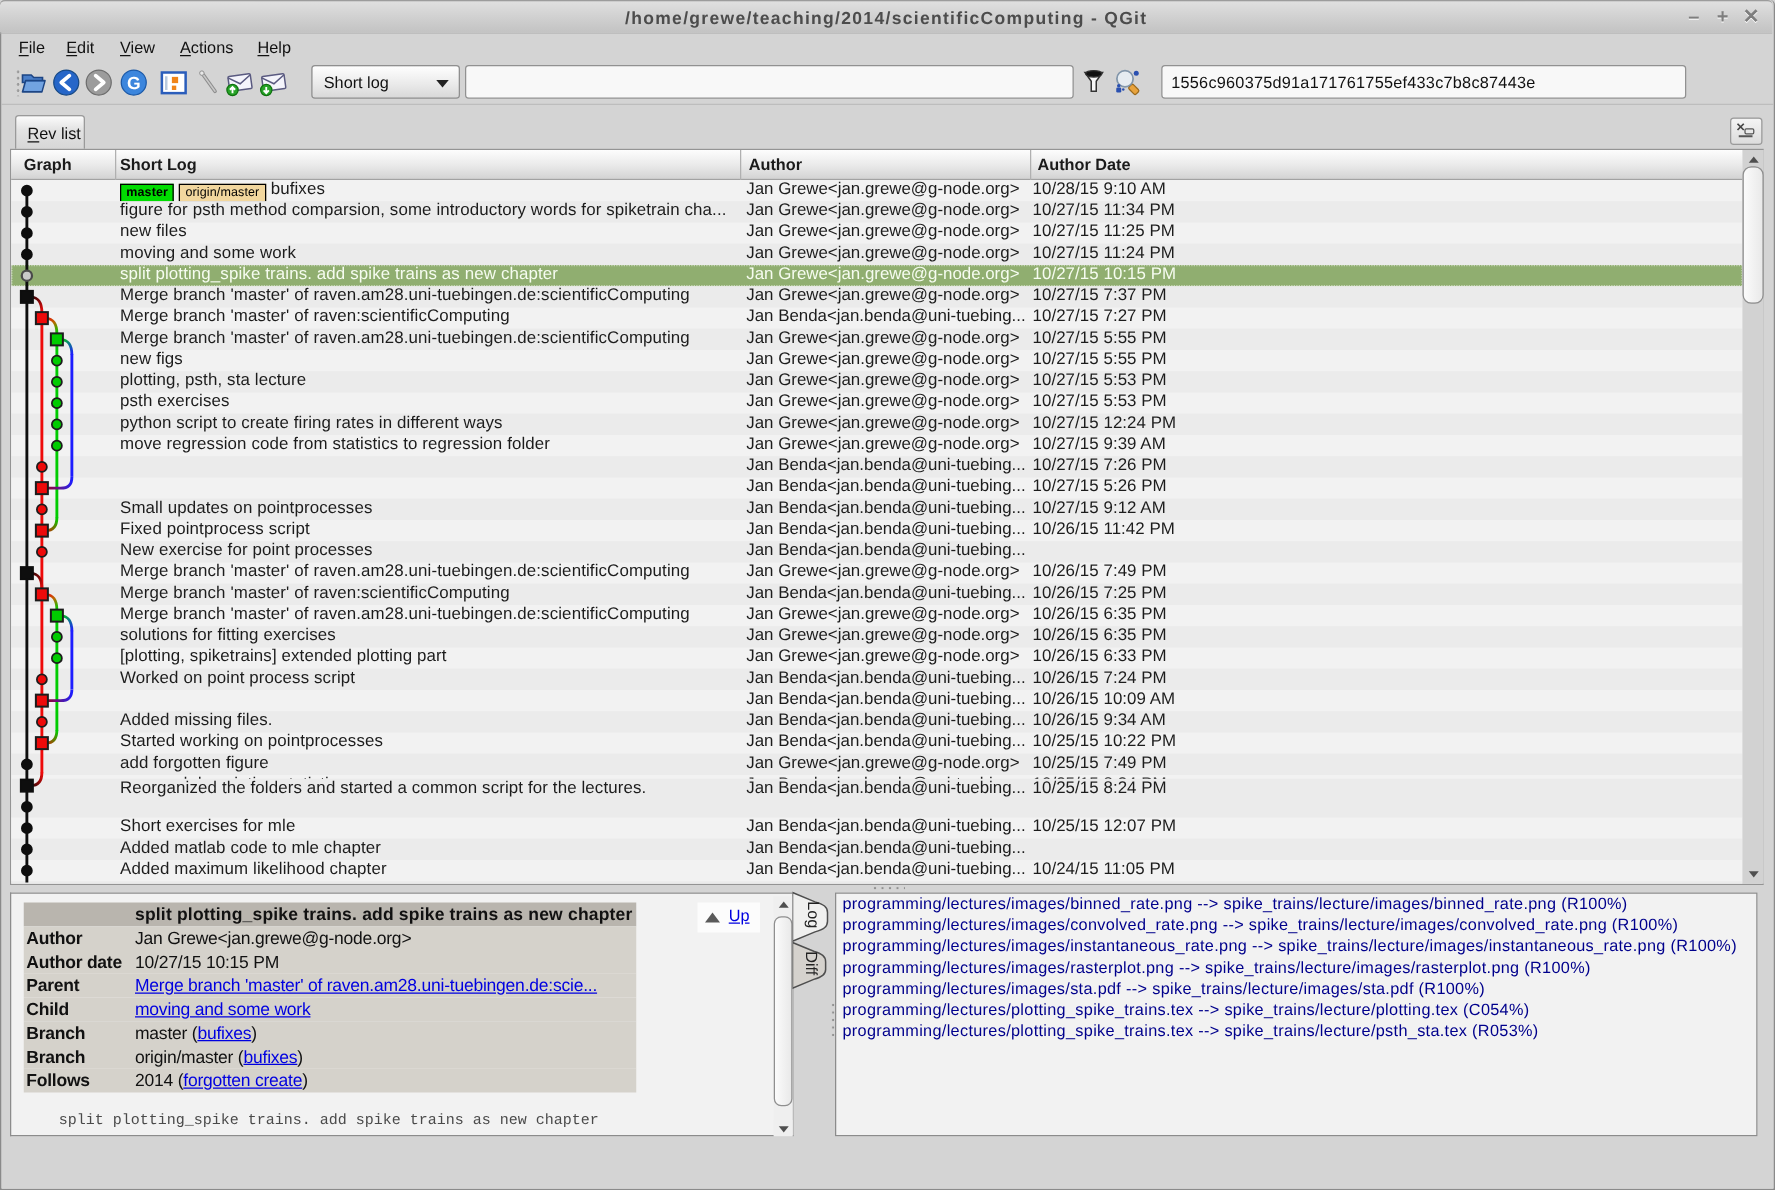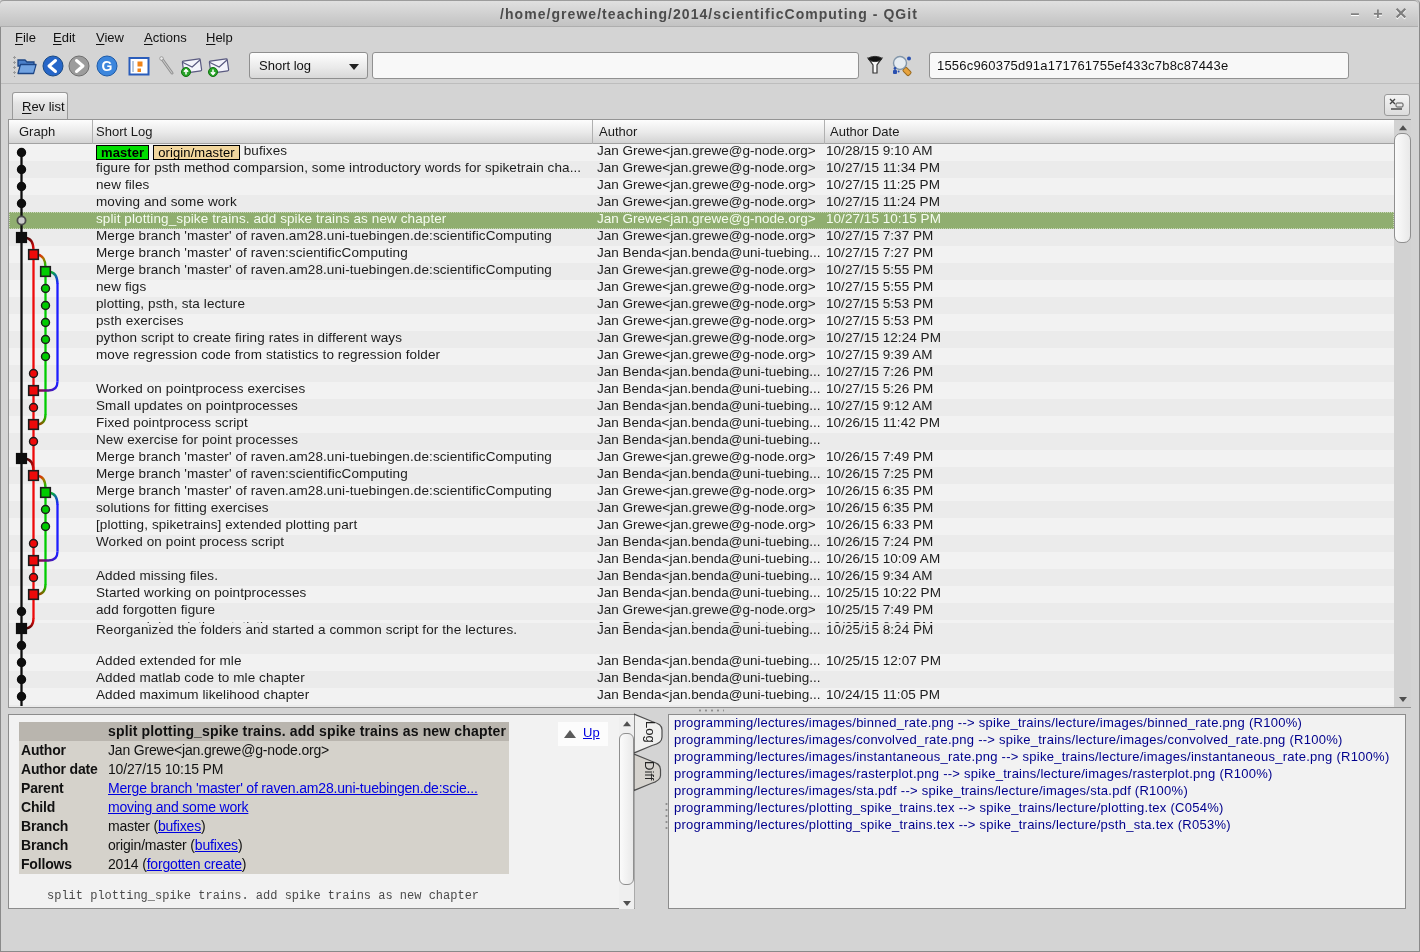--- a/index.html
+++ b/index.html
@@ -25,32 +25,32 @@
 #sha .v{position:absolute;left:7px;top:5px;letter-spacing:0.2px;}
 
 #tab{position:absolute;left:12px;top:92px;width:56px;height:28px;background:linear-gradient(#fbfbfb,#e3e3e3 40%,#d6d6d6);border:1px solid #9a9a9a;border-bottom:none;border-radius:3px 3px 0 0;font-size:13px;color:#111;}
 #tab span{position:absolute;left:9px;top:6px;}
 #tab u{text-underline-offset:2px;}
 
 #tbtn{position:absolute;left:1384px;top:94px;width:26px;height:22px;background:linear-gradient(#f4f4f4,#dcdcdc);border:1px solid #9a9a9a;border-radius:3px;}
 
 #revframe{position:absolute;left:8px;top:119px;width:1403px;height:589px;border:1px solid #949494;background:#ebebeb;}
 #hdr{position:absolute;left:0;top:0;width:1385px;height:24px;background:linear-gradient(#fdfdfd,#e9e9e9 55%,#d3d3d3);border-bottom:1px solid #a2a2a2;font-size:13px;color:#1a1a1a;}
-.hcell{position:absolute;top:4px;}
+.hcell{position:absolute;top:4px;font-weight:bold;}
 .hsep{position:absolute;top:0;width:1px;height:24px;background:#b0b0b0;}
 #rowswrap{position:absolute;left:0;top:24px;width:1385px;height:563px;overflow:hidden;background:#ebebeb;}
 .row{position:absolute;left:0;width:1385px;height:17px;font-size:13.5px;color:#1c1c1c;white-space:nowrap;background:#ebebeb;}
 .row.odd{background:#f2f2f2;}
 .row.sel{background:#90ae70;color:#f6fcf0;outline:1px dotted rgba(255,255,255,0.5);outline-offset:-1px;}
 .c2{position:absolute;left:87px;top:-2px;width:497px;height:19px;overflow:hidden;padding-top:1px;letter-spacing:0.1px;}
 .c3{position:absolute;left:588px;top:-2px;width:229px;height:19px;overflow:hidden;padding-top:1px;}
 .row .c3 ~ div{}
 .c4{position:absolute;left:817px;top:-2px;width:560px;height:19px;padding-top:1px;letter-spacing:0.05px;}
 .lg{}
-.tag{display:inline-block;border:1px solid #000;font-size:13px;line-height:13px;padding:0 4px;margin-right:4px;vertical-align:-2px;color:#000;}
+.tag{display:inline-block;border:1px solid #000;font-size:10px;line-height:13px;padding:0 4px;margin-right:4px;vertical-align:-2px;color:#000;}
 .tagm{background:#00dd00;font-weight:bold;}
 .tago{background:#f2d79e;}
 #graphsvg{position:absolute;left:-1px;top:24px;}
 
 .vsb{position:absolute;background:#d2d2d2;}
 .sbbtn{position:absolute;left:0;width:100%;}
 .sbthumb{position:absolute;left:0;width:100%;background:linear-gradient(90deg,#fbfbfb,#e9e9e9);border:1px solid #8f8f8f;border-radius:7px;}
 .tri-up{width:0;height:0;border-left:4px solid transparent;border-right:4px solid transparent;border-bottom:5px solid #4f4f4f;position:absolute;left:50%;top:50%;transform:translate(-50%,-55%);}
 .tri-dn{width:0;height:0;border-left:4px solid transparent;border-right:4px solid transparent;border-top:5px solid #4f4f4f;position:absolute;left:50%;top:50%;transform:translate(-50%,-40%);}
 
@@ -247,21 +247,20 @@
 <div class="row odd" style="top:204px">
         <div class="c2"><span class="lg">move regression code from statistics to regression folder</span></div>
         <div class="c3">Jan Grewe&lt;jan.grewe@g-node.org&gt;</div>
         <div class="c4">10/27/15 9:39 AM</div>
       </div>
 <div class="row" style="top:221px">
         <div class="c3">Jan Benda&lt;jan.benda@uni-tuebing...</div>
         <div class="c4">10/27/15 7:26 PM</div>
       </div>
 <div class="row odd" style="top:238px">
-        <div class="c2"><span class="lg">Worked on pointprocess exercises</span></div>
         <div class="c3">Jan Benda&lt;jan.benda@uni-tuebing...</div>
         <div class="c4">10/27/15 5:26 PM</div>
       </div>
 <div class="row" style="top:255px">
         <div class="c2"><span class="lg">Small updates on pointprocesses</span></div>
         <div class="c3">Jan Benda&lt;jan.benda@uni-tuebing...</div>
         <div class="c4">10/27/15 9:12 AM</div>
       </div>
 <div class="row odd" style="top:272px">
         <div class="c2"><span class="lg">Fixed pointprocess script</span></div>
@@ -325,21 +324,21 @@
         <div class="c2"><span class="lg">renamed descriptive-statistics</span></div>
         <div class="c3">Jan Benda&lt;jan.benda@uni-tuebing...</div>
         <div class="c4">10/25/15 8:34 PM</div>
       </div>
 <div class="row" style="top:479px">
         <div class="c2"><span class="lg">Reorganized the folders and started a common script for the lectures.</span></div>
         <div class="c3">Jan Benda&lt;jan.benda@uni-tuebing...</div>
         <div class="c4">10/25/15 8:24 PM</div>
       </div>
 <div class="row odd" style="top:510px">
-        <div class="c2"><span class="lg">Added extended for mle</span></div>
+        <div class="c2"><span class="lg">Short exercises for mle</span></div>
         <div class="c3">Jan Benda&lt;jan.benda@uni-tuebing...</div>
         <div class="c4">10/25/15 12:07 PM</div>
       </div>
 <div class="row" style="top:527px">
         <div class="c2"><span class="lg">Added matlab code to mle chapter</span></div>
         <div class="c3">Jan Benda&lt;jan.benda@uni-tuebing...</div>
       </div>
 <div class="row odd" style="top:544px">
         <div class="c2"><span class="lg">Added maximum likelihood chapter</span></div>
         <div class="c3">Jan Benda&lt;jan.benda@uni-tuebing...</div>

